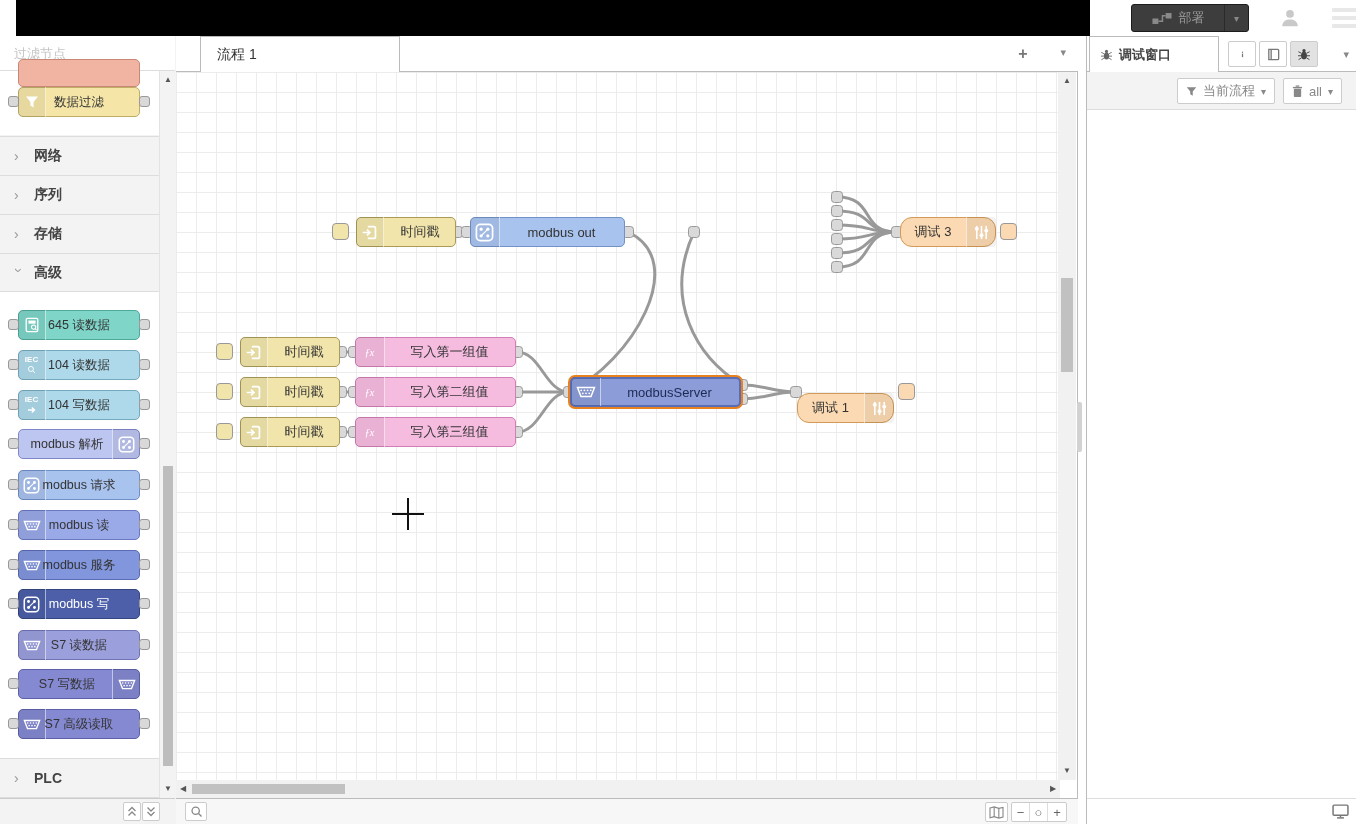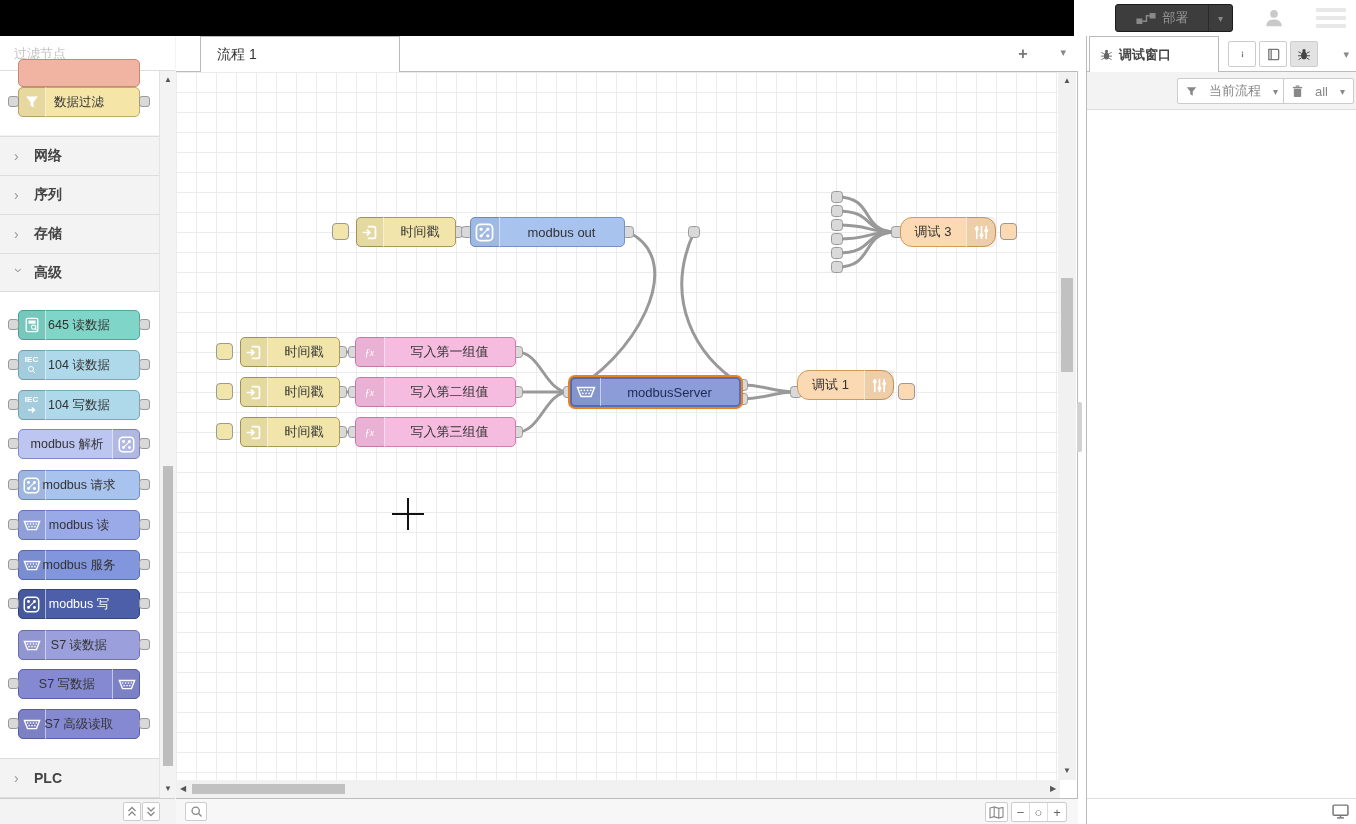--- a/index.html
+++ b/index.html
@@ -1,21 +1,21 @@
 <!DOCTYPE html>
 <html><head>
 <meta charset="utf-8">
 <style>
   * { box-sizing: border-box; margin: 0; padding: 0; }
   html,body { width:1356px; height:824px; overflow:hidden; background:#fff;
               font-family:"Liberation Sans", sans-serif; }
   #app { position:relative; width:1356px; height:824px; background:#fff; }
 
   
-  .header { position:absolute; left:0; top:0; width:1074px; height:36px; background:#000; }
+  .header { position:absolute; left:16px; top:0; width:1074px; height:36px; background:#000; }
   .deploy-btn { position:absolute; left:1115px; top:4px; width:118px; height:28px;
     background:#3d3d3d; border:1px solid #1c1c1c; border-radius:3px; display:flex; align-items:center;
     color:#999; font-size:13px; cursor:pointer; }
   .deploy-main { flex:1; display:flex; align-items:center; justify-content:center; gap:7px; }
   .deploy-caret { width:24px; height:100%; border-left:1px solid #2a2a2a; display:flex;
     align-items:center; justify-content:center; color:#888; font-size:10px; }
   .hdr-user { position:absolute; left:1260px; top:5px; width:28px; height:26px; display:flex;
     align-items:center; justify-content:center; color:#c9c9c9; }
   .hdr-menu { position:absolute; left:1316px; top:8px; width:30px; height:20px; display:flex;
     flex-direction:column; justify-content:space-between; cursor:pointer; }
@@ -130,21 +130,21 @@
   .sb-tab { position:absolute; left:2px; top:0; width:130px; height:36px; background:#fff;
     border:1px solid #bbb; border-bottom:none; display:flex; align-items:center; gap:6px;
     padding-left:10px; font-size:13px; font-weight:bold; color:#444; cursor:pointer; }
   .sb-btn { position:absolute; top:5px; width:28px; height:26px; background:#fff; border:1px solid #ccc;
     border-radius:2px; display:flex; align-items:center; justify-content:center; color:#777; cursor:pointer; }
   .sb-btn.active { background:#e2e2e2; color:#444; }
   .sb-caret { position:absolute; right:8px; top:12px; color:#888; font-size:11px; cursor:pointer; }
   .sb-toolbar { position:absolute; left:0; top:36px; width:270px; height:38px; background:#f3f3f3;
     border-bottom:1px solid #ddd; }
   .sb-tbtn { position:absolute; top:6px; height:26px; background:#fff; border:1px solid #ccc;
-    border-radius:2px; display:flex; align-items:center; gap:12px; padding:0 8px; font-size:13px;
+    border-radius:2px; display:flex; align-items:center; gap:6px; padding:0 8px; font-size:13px;
     color:#888; cursor:pointer; }
   .sb-footer { position:absolute; left:0; bottom:0; width:270px; height:26px; background:#fff;
     border-top:1px solid #ddd; }
   .divider-handle { position:absolute; left:1077px; top:402px; width:5px; height:50px;
     background:#d2d2d2; border-radius:2px; cursor:col-resize; }
   .ic { display:block; }
 </style>
 </head>
 <body>
 
@@ -589,21 +589,21 @@
 
       <div class="cnode n-server" style="left:394px; top:305px; width:171px; height:30px;">
         <span class="nicon l">
             <svg class="ic" width="20" height="12">
               <use href="#i-serial"></use>
             </svg>
           </span>
         <span class="nlabel il">modbusServer</span>
       </div>
 
-      <div class="cnode n-debug" style="left:621px; top:298px; width:97px; height:30px;">
+      <div class="cnode n-debug" style="left:621px; top:321px; width:97px; height:30px;">
         <span class="nlabel ir">调试 1</span>
         <span class="nicon r">
             <svg class="ic" width="17" height="17">
               <use href="#i-sliders"></use>
             </svg>
           </span>
       </div>
       <div class="dbg-btn" style="left:722px; top:311px;"></div>
 
       <div class="crosshair-h" style="left:216px; top:441px;"></div>

